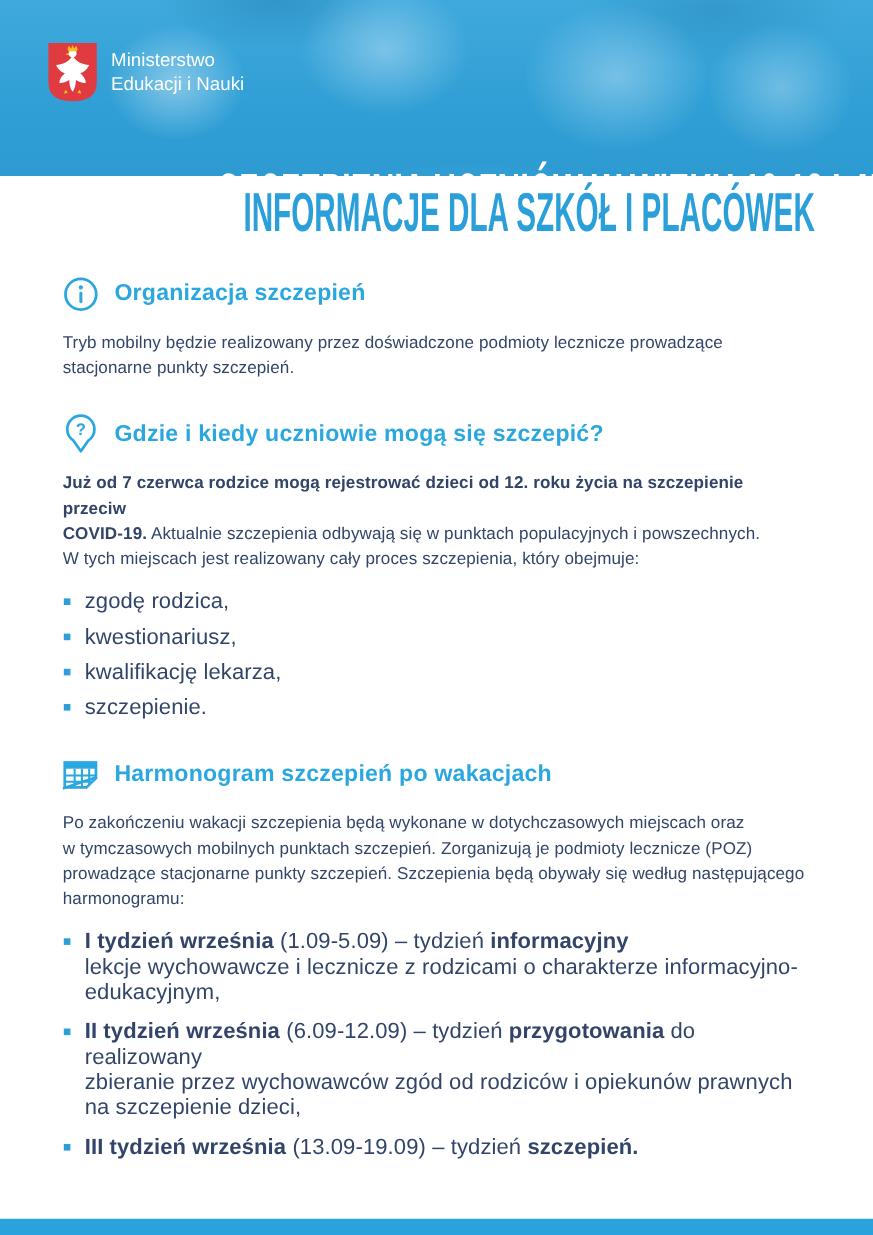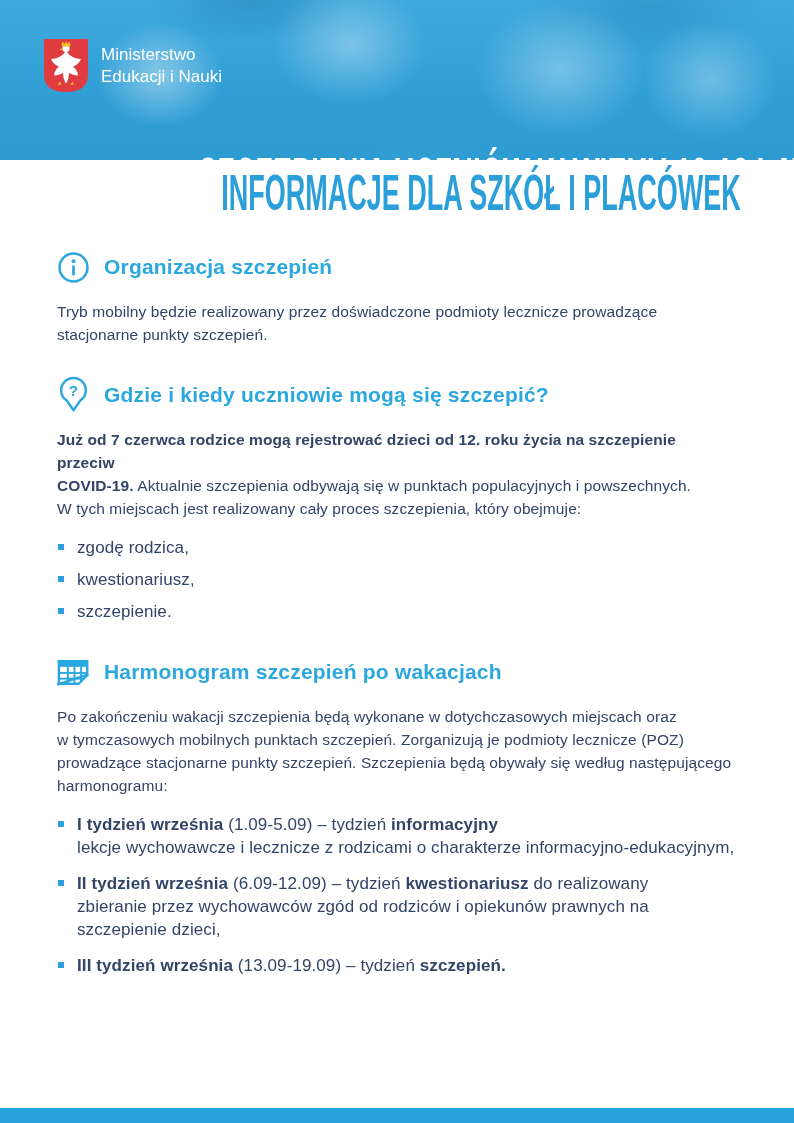--- a/index.html
+++ b/index.html
@@ -47,21 +47,21 @@
   .sec-head { display:flex; align-items:center; }
   .sec-icon { width:34px; height:38px; flex:0 0 auto; display:flex; align-items:center; }
   .sec-head h3 { margin-left:13px; color:#2ba7e0; font-size:21px; font-weight:700; letter-spacing:.2px; }
   .para {
     margin-top:14px; font-size:15.5px; line-height:23px; color:#324468;
     white-space:pre-line; letter-spacing:.1px;
   }
   .b { font-weight:700; }
 
   ul.bullets { list-style:none; margin-top:16px; }
-  ul.bullets li { display:flex; margin-bottom:9px; font-size:17px; line-height:23px; letter-spacing:.1px; }
+  ul.bullets li { display:flex; margin-bottom:9px; font-size:20px; line-height:23px; letter-spacing:.1px; }
   ul.bullets.schedule li { margin-bottom:13px; }
   .sq { flex:0 0 6px; width:6px; height:6px; background:#2d9fd8; margin:8px 13px 0 1px; }
   .lines div { white-space:pre-line; }
 
   .footer-bar { position:absolute; left:0; right:0; bottom:0; height:15px; background:#2aa2db; }
 </style>
 </head>
 <body>
 
 <div class="page">
@@ -126,20 +126,24 @@
         <li>
           <span class="sq"></span>
           <span>zgodę rodzica,</span>
         </li>
         <li>
           <span class="sq"></span>
           <span>kwestionariusz,</span>
         </li>
         <li>
           <span class="sq"></span>
+          <span>kwalifikację lekarza,</span>
+        </li>
+        <li>
+          <span class="sq"></span>
           <span>szczepienie.</span>
         </li>
       </ul>
     </section>
 
     <section>
       <div class="sec-head">
         <span class="sec-icon">
           <svg viewBox="0 0 36 34" width="35" height="33" aria-hidden="true">
             <rect x="2" y="5" width="30" height="6" fill="#2BA7E0"></rect>
@@ -164,21 +168,21 @@
         <li>
           <span class="sq"></span>
           <div class="lines">
             <div><span class="b">I tydzień września</span><span> (1.09-5.09)  –  tydzień </span><span class="b">informacyjny</span></div>
             <div><span>lekcje wychowawcze i lecznicze z rodzicami o charakterze informacyjno-edukacyjnym,</span></div>
           </div>
         </li>
         <li>
           <span class="sq"></span>
           <div class="lines">
-            <div><span class="b">II tydzień września</span><span> (6.09-12.09)  –  tydzień </span><span class="b">kwestionariusz</span><span> do realizowany</span></div>
+            <div><span class="b">II tydzień września</span><span> (6.09-12.09)  –  tydzień </span><span class="b">przygotowania</span><span> do realizowany</span></div>
             <div><span>zbieranie przez wychowawców zgód od rodziców i opiekunów prawnych na szczepienie dzieci,</span></div>
           </div>
         </li>
         <li>
           <span class="sq"></span>
           <div class="lines">
             <div><span class="b">III tydzień września</span><span> (13.09-19.09)  –  tydzień </span><span class="b">szczepień.</span></div>
           </div>
         </li>
       </ul>

